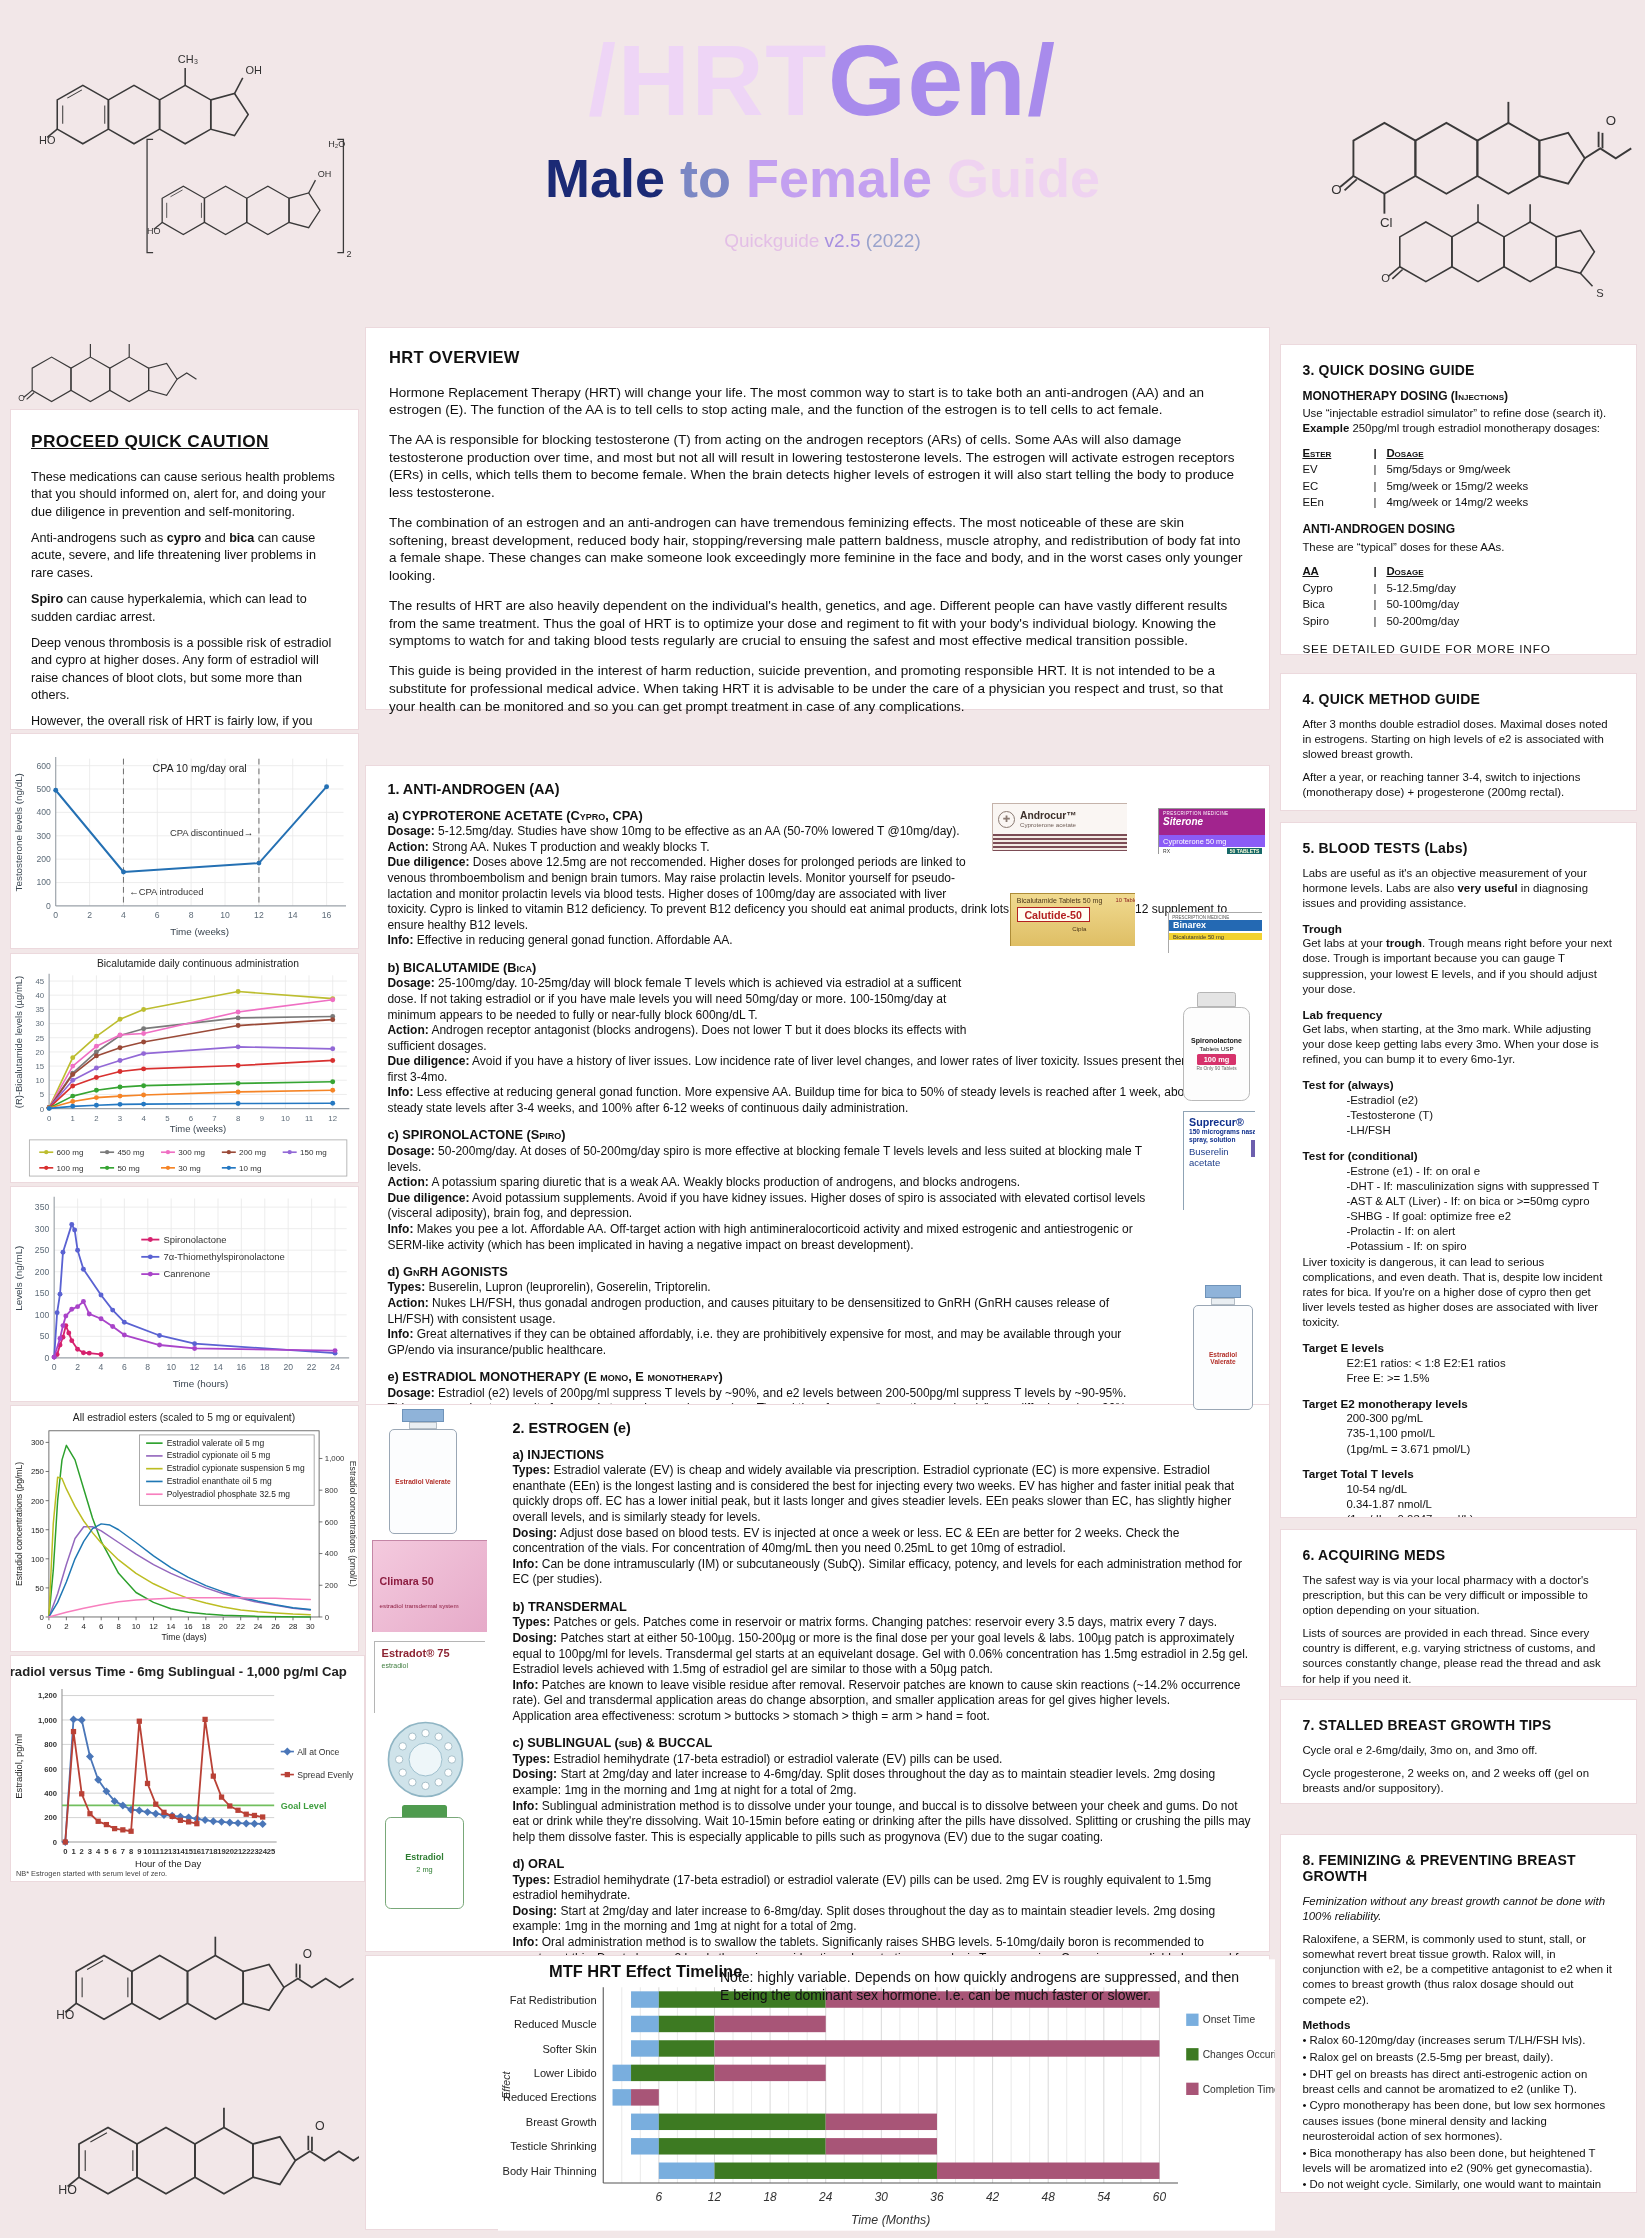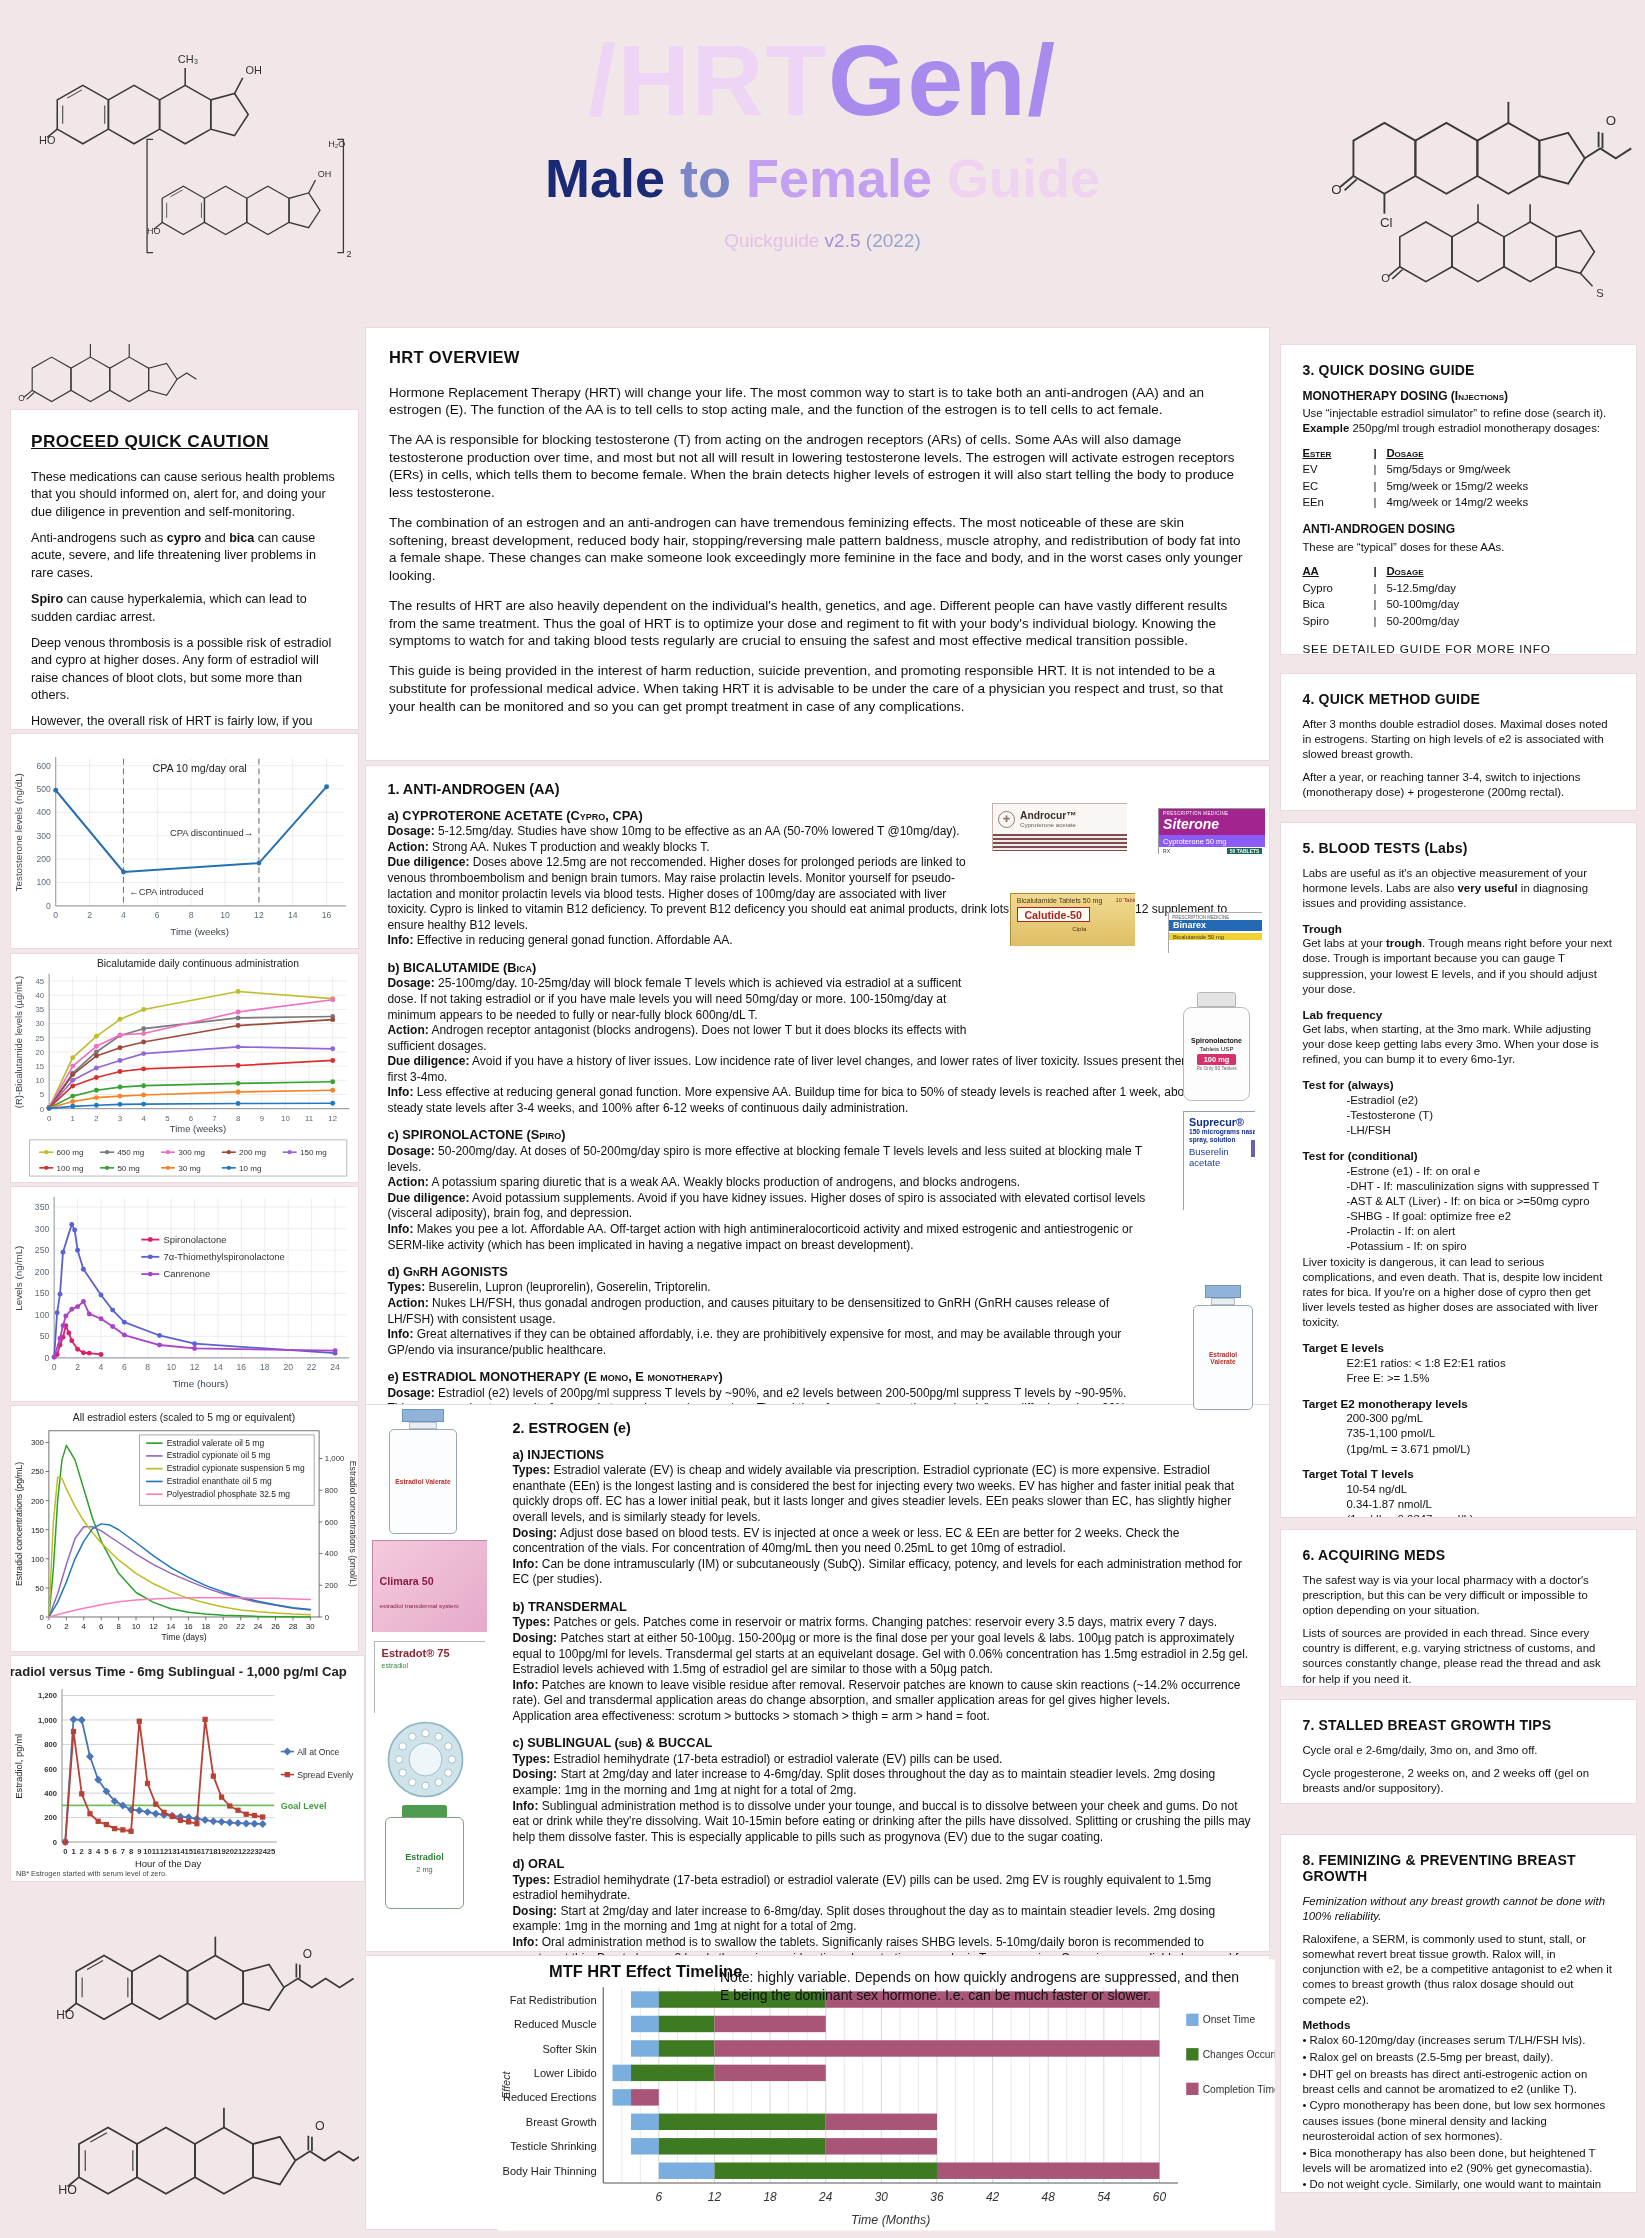--- a/index.html
+++ b/index.html
@@ -49,21 +49,21 @@
   .m-androcur{background:#faf6f3;border:0.8px solid #c5b3aa;display:flex;flex-direction:column;}
   .a-top{display:flex;align-items:center;gap:5px;padding:3.3px 5px;flex:1;}
   .a-logo{width:15px;height:15px;border:1.2px solid #8a7a72;border-radius:50%;font-size:9px;
           display:flex;align-items:center;justify-content:center;color:#8a7a72;}
   .a-name{font-size:10.3px;font-weight:bold;color:#3c2f2a;}
   .a-sub{font-size:6.2px;color:#6d5c55;}
   .a-str{height:18px;background:repeating-linear-gradient(0deg,#7c4c55 0 1.6px,#f3ebe4 1.6px 4.1px);}
   .m-siterone{border:0.8px solid #999;background:#fff;display:flex;flex-direction:column;}
   .si-p{background:#a2248e;color:#fff;padding:1.6px 4.1px;flex:1;}
   .si-rx{font-size:4.5px;letter-spacing:0.4px;}
-  .si-name{font-size:14px;font-weight:bold;font-style:italic;}
+  .si-name{font-size:10px;font-weight:bold;font-style:italic;}
   .si-t{background:#8b5cf6;color:#fff;font-size:7.4px;font-weight:normal;padding:1.6px 4.1px;}
   .si-b{font-size:5px;color:#333;padding:0.8px 4.1px;display:flex;justify-content:space-between;}
   .si-badge{background:#176868;color:#ffd;padding:0 2.5px;font-weight:bold;}
   .m-calutide{background:linear-gradient(#f0da90,#dcba5e);border:0.8px solid #ad8c38;padding:3.3px 5.8px;}
   .ca-s{font-size:7px;color:#4a3518;}
   .ca-n{display:inline-block;background:#fffef2;border:1.2px solid #b32020;color:#b32020;
         font-weight:bold;font-size:10.7px;padding:0.8px 6.6px;margin:2.5px 0;}
   .ca-t{font-size:5.8px;color:#8c1d1d;float:right;}
   .ca-c{font-size:6.2px;color:#4a3518;text-align:center;}
   .m-binarex{background:#fff;border:0.8px solid #aaa;}
@@ -734,21 +734,21 @@
           <rect x="332.6" y="112.6" width="6.8" height="6.8" fill="#4a76b8" transform="rotate(45 336 116)"></rect>
           <text x="348" y="120" font-size="10.5" fill="#333">All at Once</text>
           <line x1="328" y1="144" x2="344" y2="144" stroke="#b94136" stroke-width="2"></line>
           <rect x="332.8" y="140.8" width="6.4" height="6.4" fill="#b94136"></rect>
           <text x="348" y="148" font-size="10.5" fill="#333">Spread Evenly</text>
           <text x="328" y="185.5" font-size="11" fill="#3f9e3f" font-weight="bold">Goal Level</text>
           <text x="6" y="267" font-size="9" fill="#444">NB* Estrogen started with serum level of zero.</text>
         </svg></div>
   </section>
 
-  <section class="panel ovbox" style="left:365px;top:327px;width:905px;height:434px;">
+  <section class="panel ovbox" style="left:365px;top:327px;width:905px;height:383px;">
     <h2>HRT OVERVIEW</h2>
     <div id="overview-body">
         <p>Hormone Replacement Therapy (HRT) will change your life. The most common way to start is to take both an anti-androgen (AA) and an estrogen (E). The function of the AA is to tell cells to stop acting male, and the function of the estrogen is to tell cells to act female.</p>
         <p>The AA is responsible for blocking testosterone (T) from acting on the androgen receptors (ARs) of cells. Some AAs will also damage testosterone production over time, and most but not all will result in lowering testosterone levels. The estrogen will activate estrogen receptors (ERs) in cells, which tells them to become female. When the brain detects higher levels of estrogen it will also start telling the body to produce less testosterone.</p>
         <p>The combination of an estrogen and an anti-androgen can have tremendous feminizing effects. The most noticeable of these are skin softening, breast development, reduced body hair, stopping/reversing male pattern baldness, muscle atrophy, and redistribution of body fat into a female shape. These changes can make someone look exceedingly more feminine in the face and body, and in the worst cases only younger looking.</p>
         <p>The results of HRT are also heavily dependent on the individual's health, genetics, and age. Different people can have vastly different results from the same treatment. Thus the goal of HRT is to optimize your dose and regiment to fit with your body's individual biology. Knowing the symptoms to watch for and taking blood tests regularly are crucial to ensuing the safest and most effective medical transition possible.</p>
         <p>This guide is being provided in the interest of harm reduction, suicide prevention, and promoting responsible HRT. It is not intended to be a substitute for professional medical advice. When taking HRT it is advisable to be under the care of a physician you respect and trust, so that your health can be monitored and so you can get prompt treatment in case of any complications.</p>
       </div>
   </section>
 

